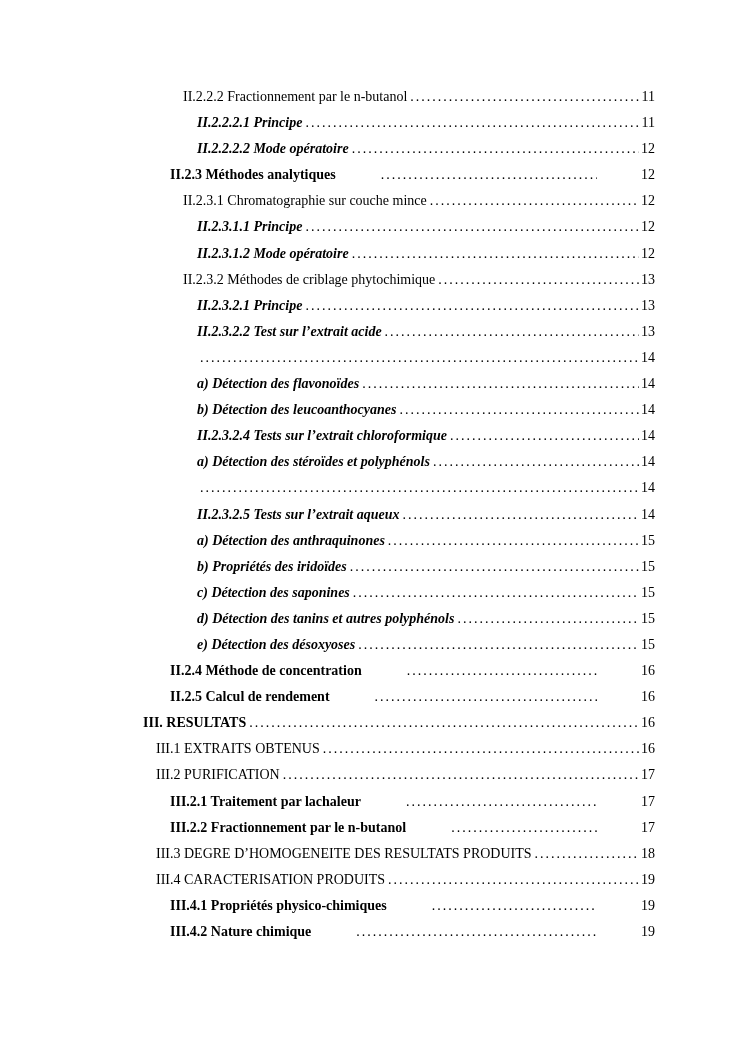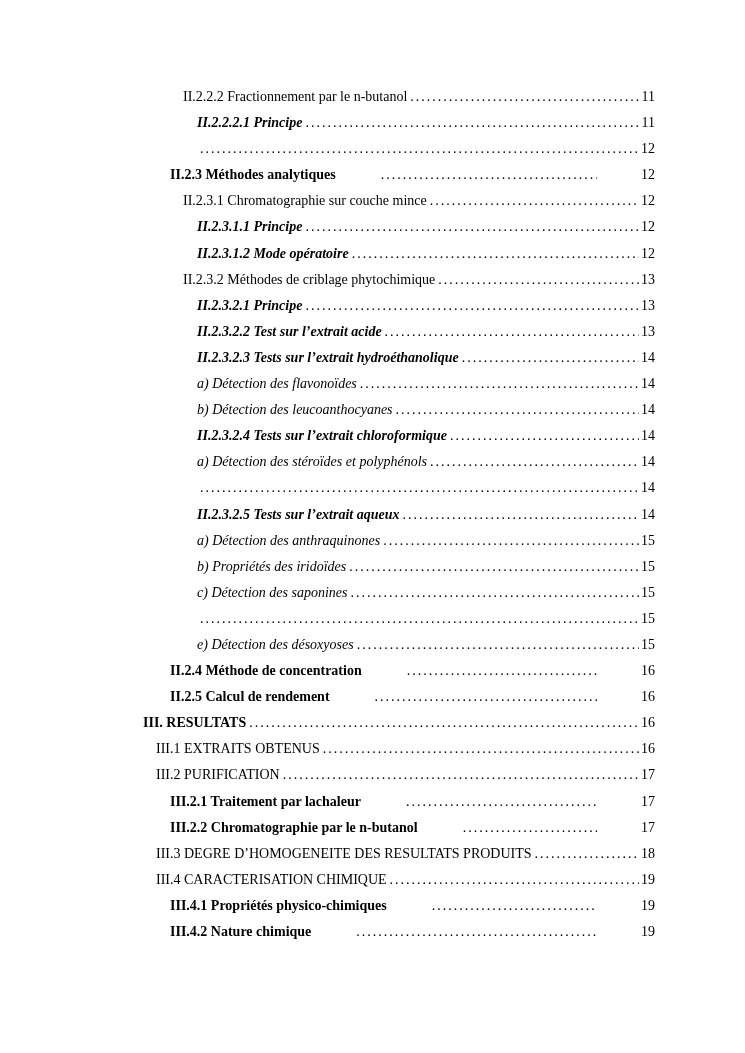--- a/index.html
+++ b/index.html
@@ -53,39 +53,40 @@
   }
   
   .indent-0 { padding-left: 0; }
   .indent-1 { padding-left: 13px; }
   .indent-2 { padding-left: 27px; gap: 42px; }
   .indent-3 { padding-left: 40px; }
   .indent-4 { padding-left: 54px; }
   
   .style-regular    .toc-label { font-weight: normal; font-style: normal; }
   .style-bold       .toc-label { font-weight: bold;   font-style: normal; }
-  .style-italic     .toc-label { font-weight: normal; font-style: italic; }
+  .style-italic     .toc-label { font-weight: bold; font-style: italic; }
   .style-bold-italic .toc-label { font-weight: bold;  font-style: italic; }
 </style>
 </head>
 <body>
 
 <div class="page">
   <div class="toc" id="toc">
       <div class="toc-row indent-3 style-regular">
     <span class="toc-label">II.2.2.2 Fractionnement par le n-butanol</span>
     <span class="toc-leader"></span>
     <span class="toc-page">11</span>
   </div>
       <div class="toc-row indent-4 style-bold-italic">
     <span class="toc-label">II.2.2.2.1 Principe</span>
     <span class="toc-leader"></span>
     <span class="toc-page">11</span>
   </div>
       <div class="toc-row indent-4 style-bold-italic">
+    <span class="toc-label">II.2.2.2.2 Mode opératoire</span>
     <span class="toc-leader"></span>
     <span class="toc-page">12</span>
   </div>
       <div class="toc-row indent-2 style-bold">
     <span class="toc-label">II.2.3 Méthodes analytiques</span>
     <span class="toc-leader"></span>
     <span class="toc-page">12</span>
   </div>
       <div class="toc-row indent-3 style-regular">
     <span class="toc-label">II.2.3.1 Chromatographie sur couche mince</span>
@@ -111,21 +112,20 @@
     <span class="toc-label">II.2.3.2.1 Principe</span>
     <span class="toc-leader"></span>
     <span class="toc-page">13</span>
   </div>
       <div class="toc-row indent-4 style-bold-italic">
     <span class="toc-label">II.2.3.2.2 Test sur l’extrait acide</span>
     <span class="toc-leader"></span>
     <span class="toc-page">13</span>
   </div>
       <div class="toc-row indent-4 style-bold-italic">
-    <span class="toc-label">II.2.3.2.3 Tests sur l’extrait hydroéthanolique</span>
     <span class="toc-leader"></span>
     <span class="toc-page">14</span>
   </div>
       <div class="toc-row indent-4 style-italic">
     <span class="toc-label">a) Détection des flavonoïdes</span>
     <span class="toc-leader"></span>
     <span class="toc-page">14</span>
   </div>
       <div class="toc-row indent-4 style-italic">
     <span class="toc-label">b) Détection des leucoanthocyanes</span>
@@ -160,20 +160,21 @@
     <span class="toc-label">b) Propriétés des iridoïdes</span>
     <span class="toc-leader"></span>
     <span class="toc-page">15</span>
   </div>
       <div class="toc-row indent-4 style-italic">
     <span class="toc-label">c) Détection des saponines</span>
     <span class="toc-leader"></span>
     <span class="toc-page">15</span>
   </div>
       <div class="toc-row indent-4 style-italic">
+    <span class="toc-label">d) Détection des tanins et autres polyphénols</span>
     <span class="toc-leader"></span>
     <span class="toc-page">15</span>
   </div>
       <div class="toc-row indent-4 style-italic">
     <span class="toc-label">e) Détection des désoxyoses</span>
     <span class="toc-leader"></span>
     <span class="toc-page">15</span>
   </div>
       <div class="toc-row indent-2 style-bold">
     <span class="toc-label">II.2.4 Méthode de concentration</span>
@@ -199,31 +200,31 @@
     <span class="toc-label">III.2 PURIFICATION</span>
     <span class="toc-leader"></span>
     <span class="toc-page">17</span>
   </div>
       <div class="toc-row indent-2 style-bold">
     <span class="toc-label">III.2.1 Traitement par lachaleur</span>
     <span class="toc-leader"></span>
     <span class="toc-page">17</span>
   </div>
       <div class="toc-row indent-2 style-bold">
-    <span class="toc-label">III.2.2 Chromatographie par le n-butanol</span>
+    <span class="toc-label">III.2.2 Fractionnement par le n-butanol</span>
     <span class="toc-leader"></span>
     <span class="toc-page">17</span>
   </div>
       <div class="toc-row indent-1 style-regular">
     <span class="toc-label">III.3 DEGRE D’HOMOGENEITE DES RESULTATS PRODUITS</span>
     <span class="toc-leader"></span>
     <span class="toc-page">18</span>
   </div>
       <div class="toc-row indent-1 style-regular">
-    <span class="toc-label">III.4 CARACTERISATION CHIMIQUE</span>
+    <span class="toc-label">III.4 CARACTERISATION PRODUITS</span>
     <span class="toc-leader"></span>
     <span class="toc-page">19</span>
   </div>
       <div class="toc-row indent-2 style-bold">
     <span class="toc-label">III.4.1 Propriétés physico-chimiques</span>
     <span class="toc-leader"></span>
     <span class="toc-page">19</span>
   </div>
       <div class="toc-row indent-2 style-bold">
     <span class="toc-label">III.4.2 Nature chimique</span>

